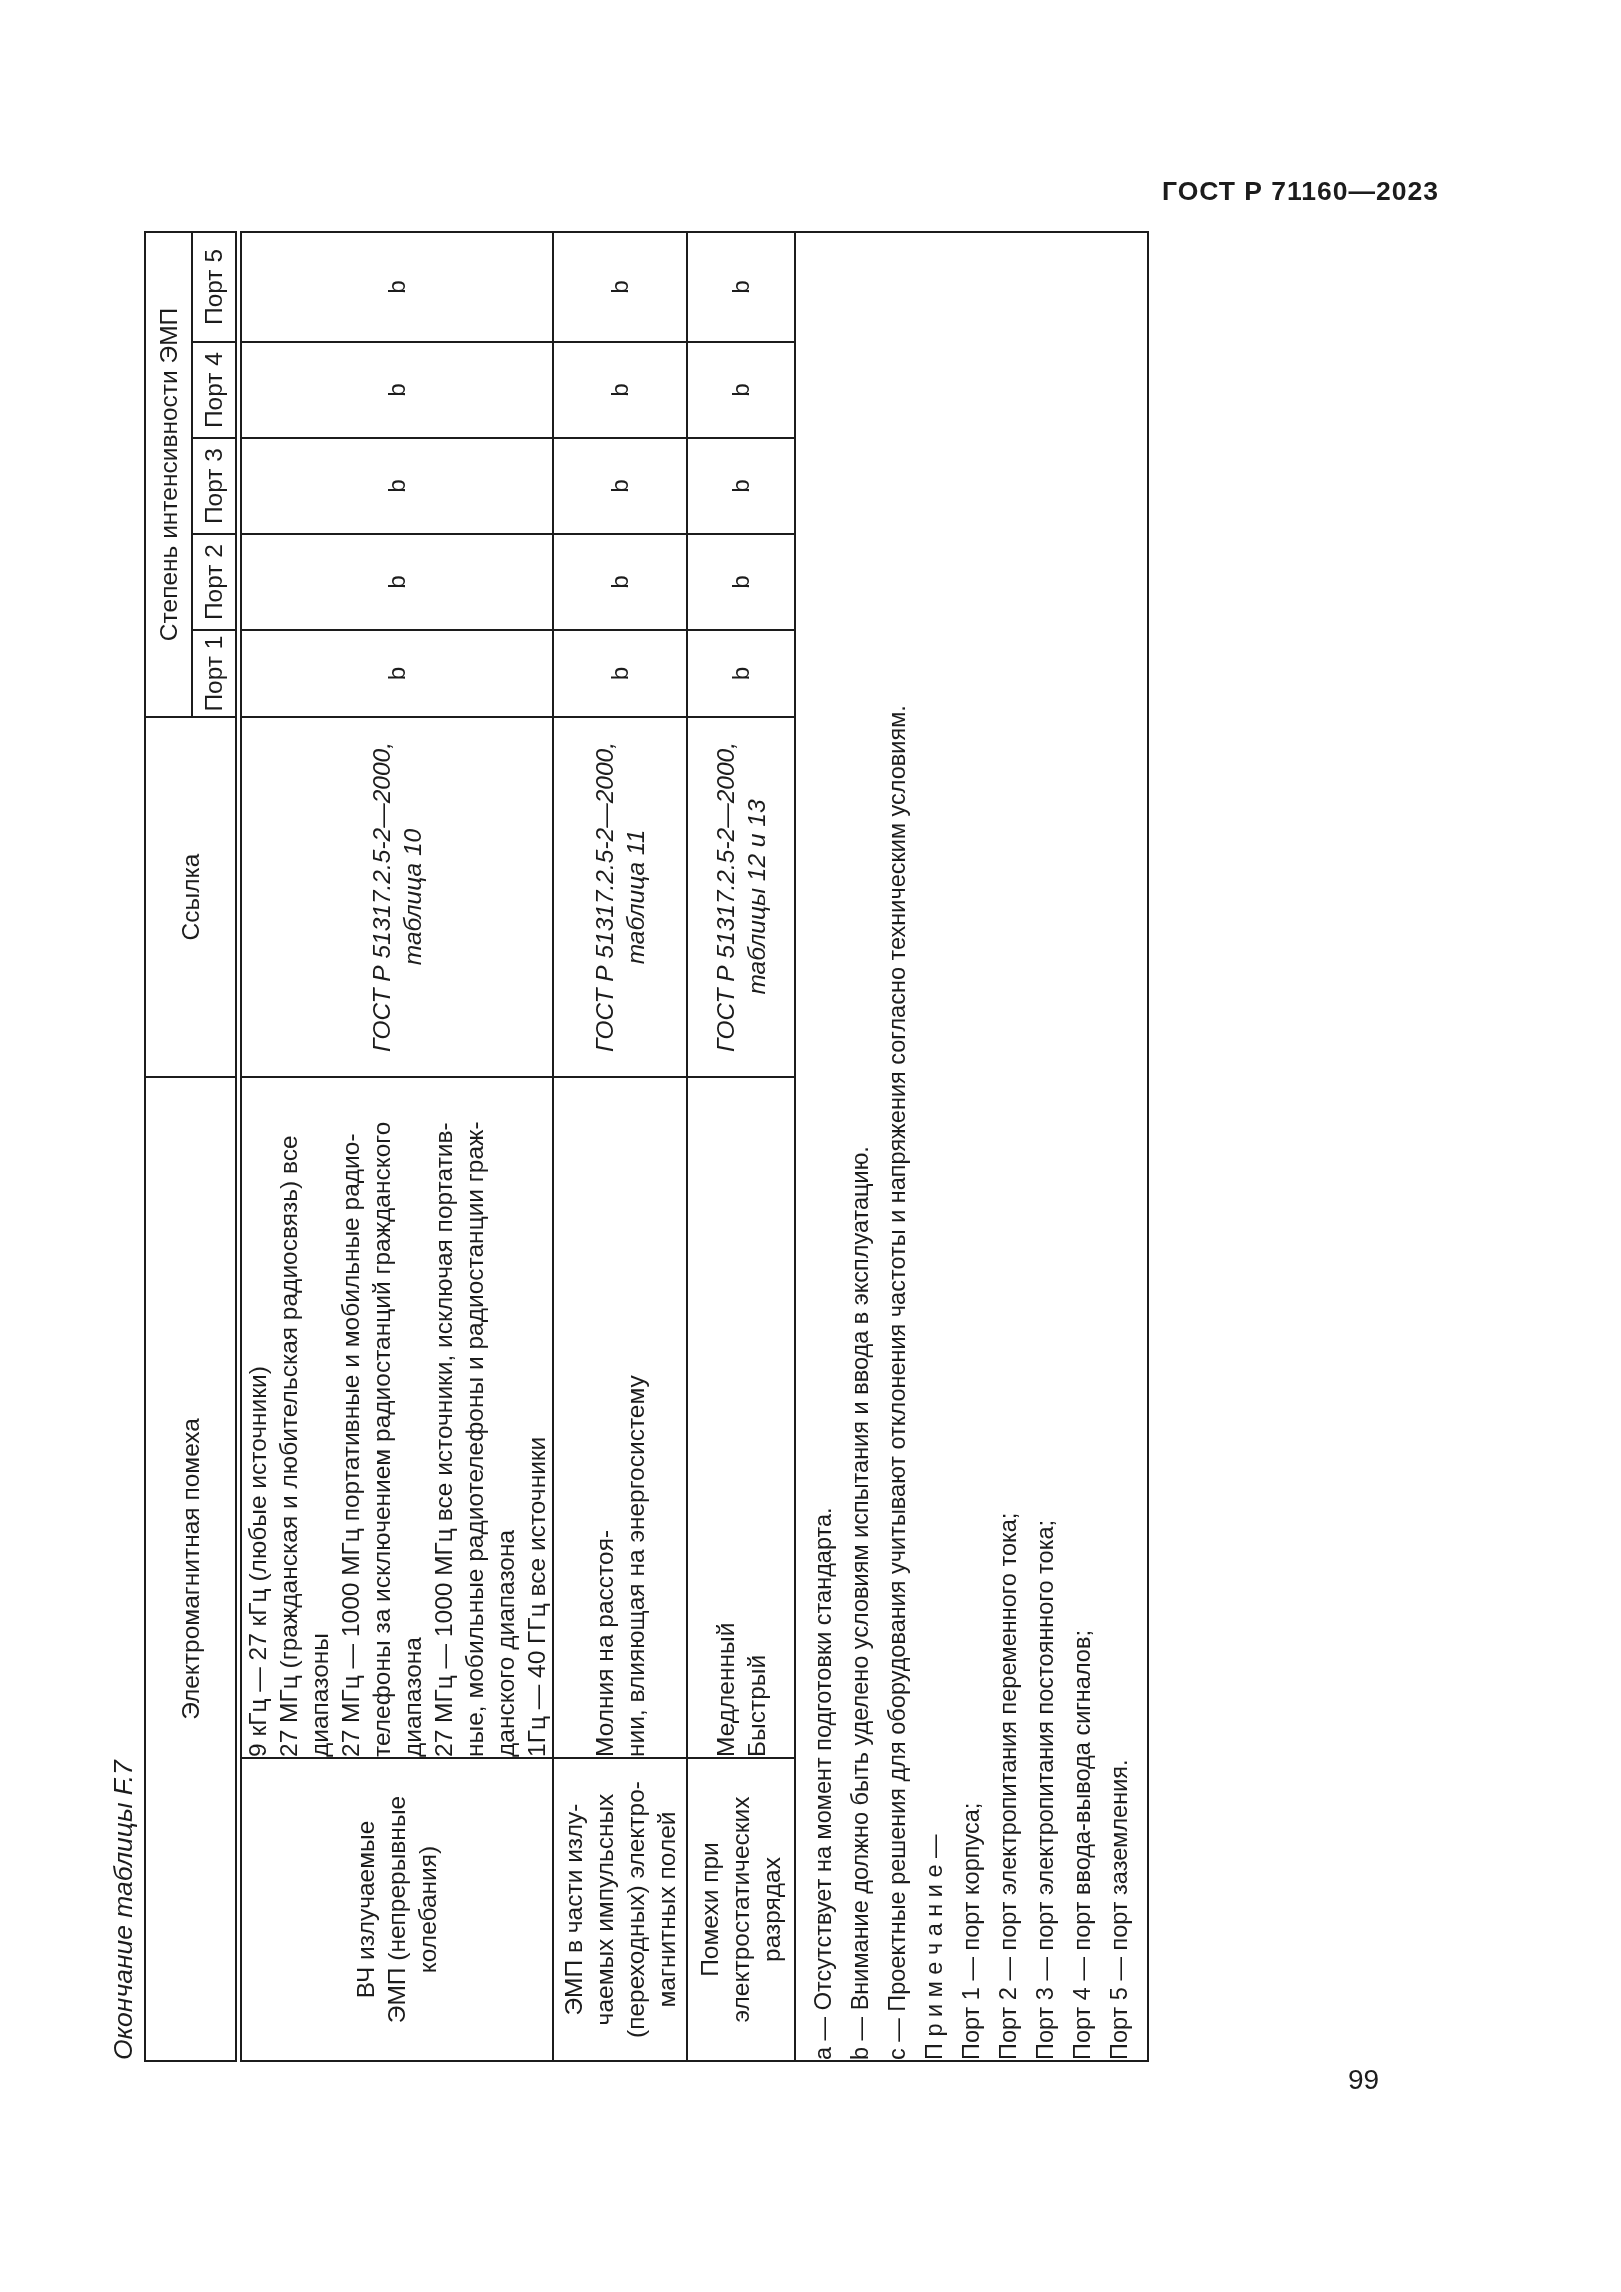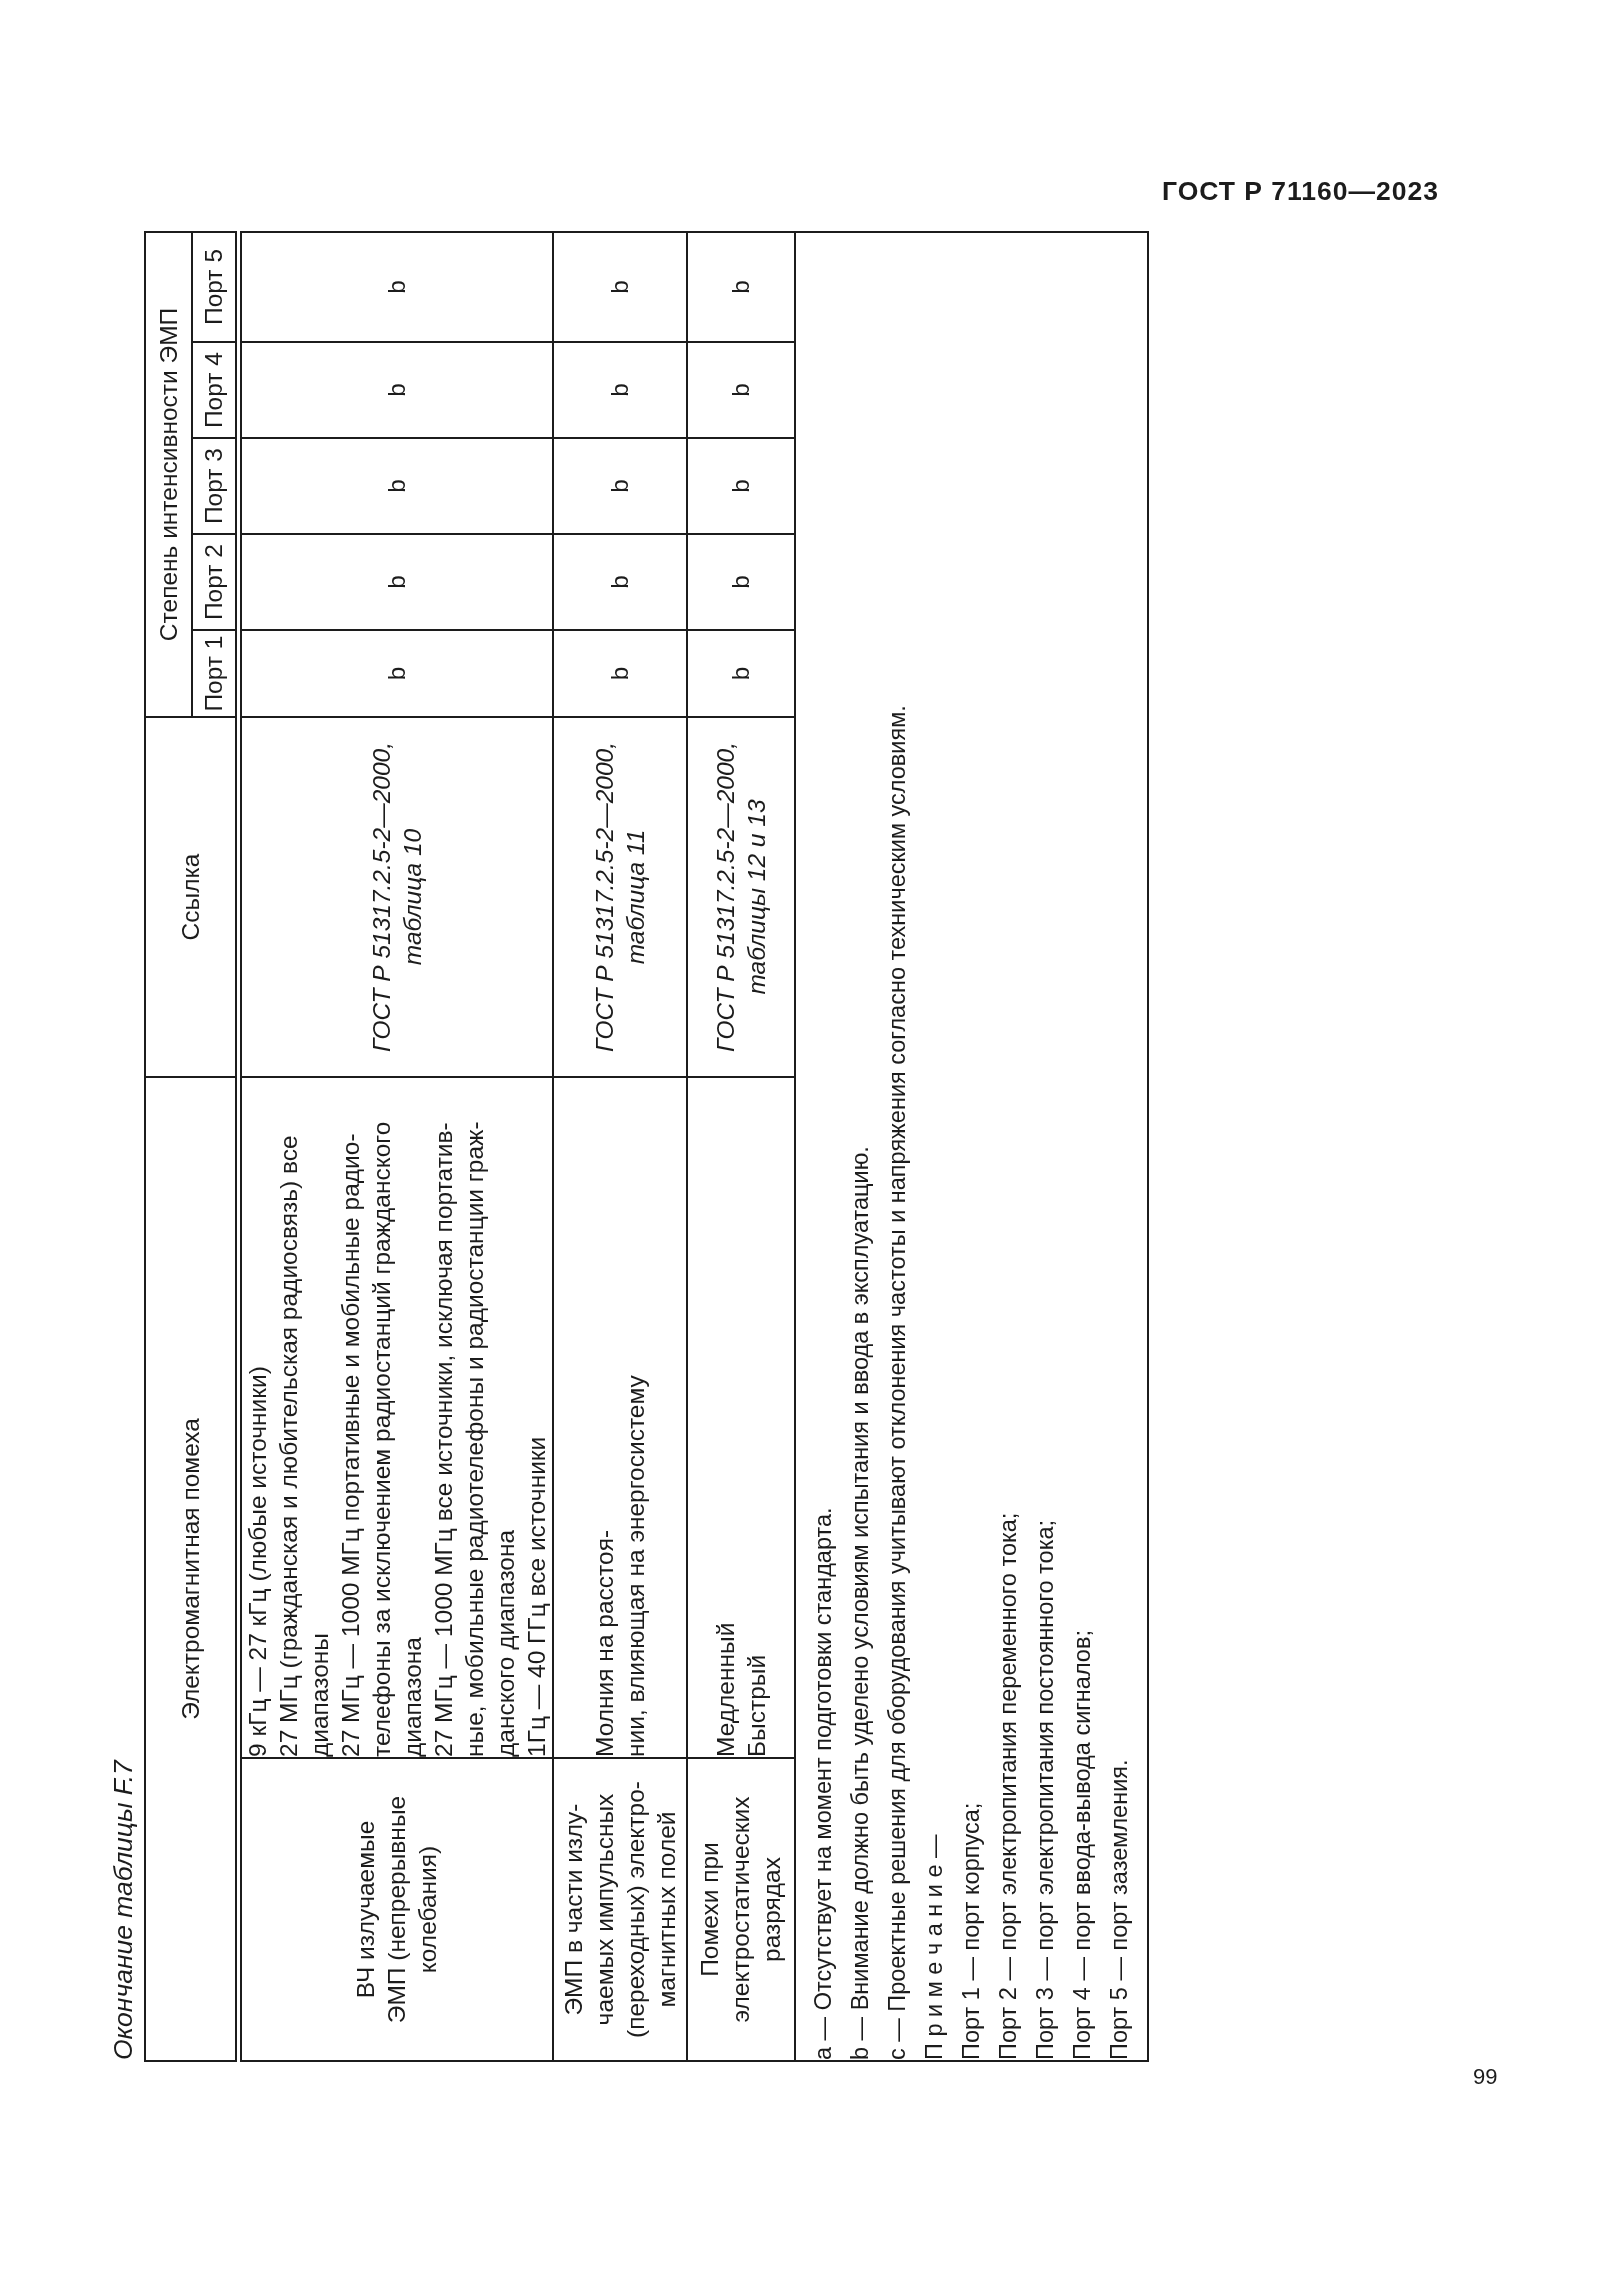--- a/index.html
+++ b/index.html
@@ -10,22 +10,22 @@
     font-family:"Liberation Sans", sans-serif;
     color:#1c1c1c;
   }
   .running-header {
     position:absolute; left:1162px; top:147px;
     font-size:26.5px; font-weight:bold; letter-spacing:1px;
     white-space:nowrap;
     margin-top:29px;
   }
   .page-number {
-    position:absolute; left:1473px; top:2064px;
-    font-size:22px;
+    position:absolute; left:1348px; top:2064px;
+    font-size:28px;
   }
   
   .rot {
     position:absolute; left:108px; top:233px;
     width:1829px; height:1051px;
     transform: translateY(1829px) rotate(-90deg);
     transform-origin: 0 0;
   }
   .caption {
     font-size:26.5px; font-style:italic;

